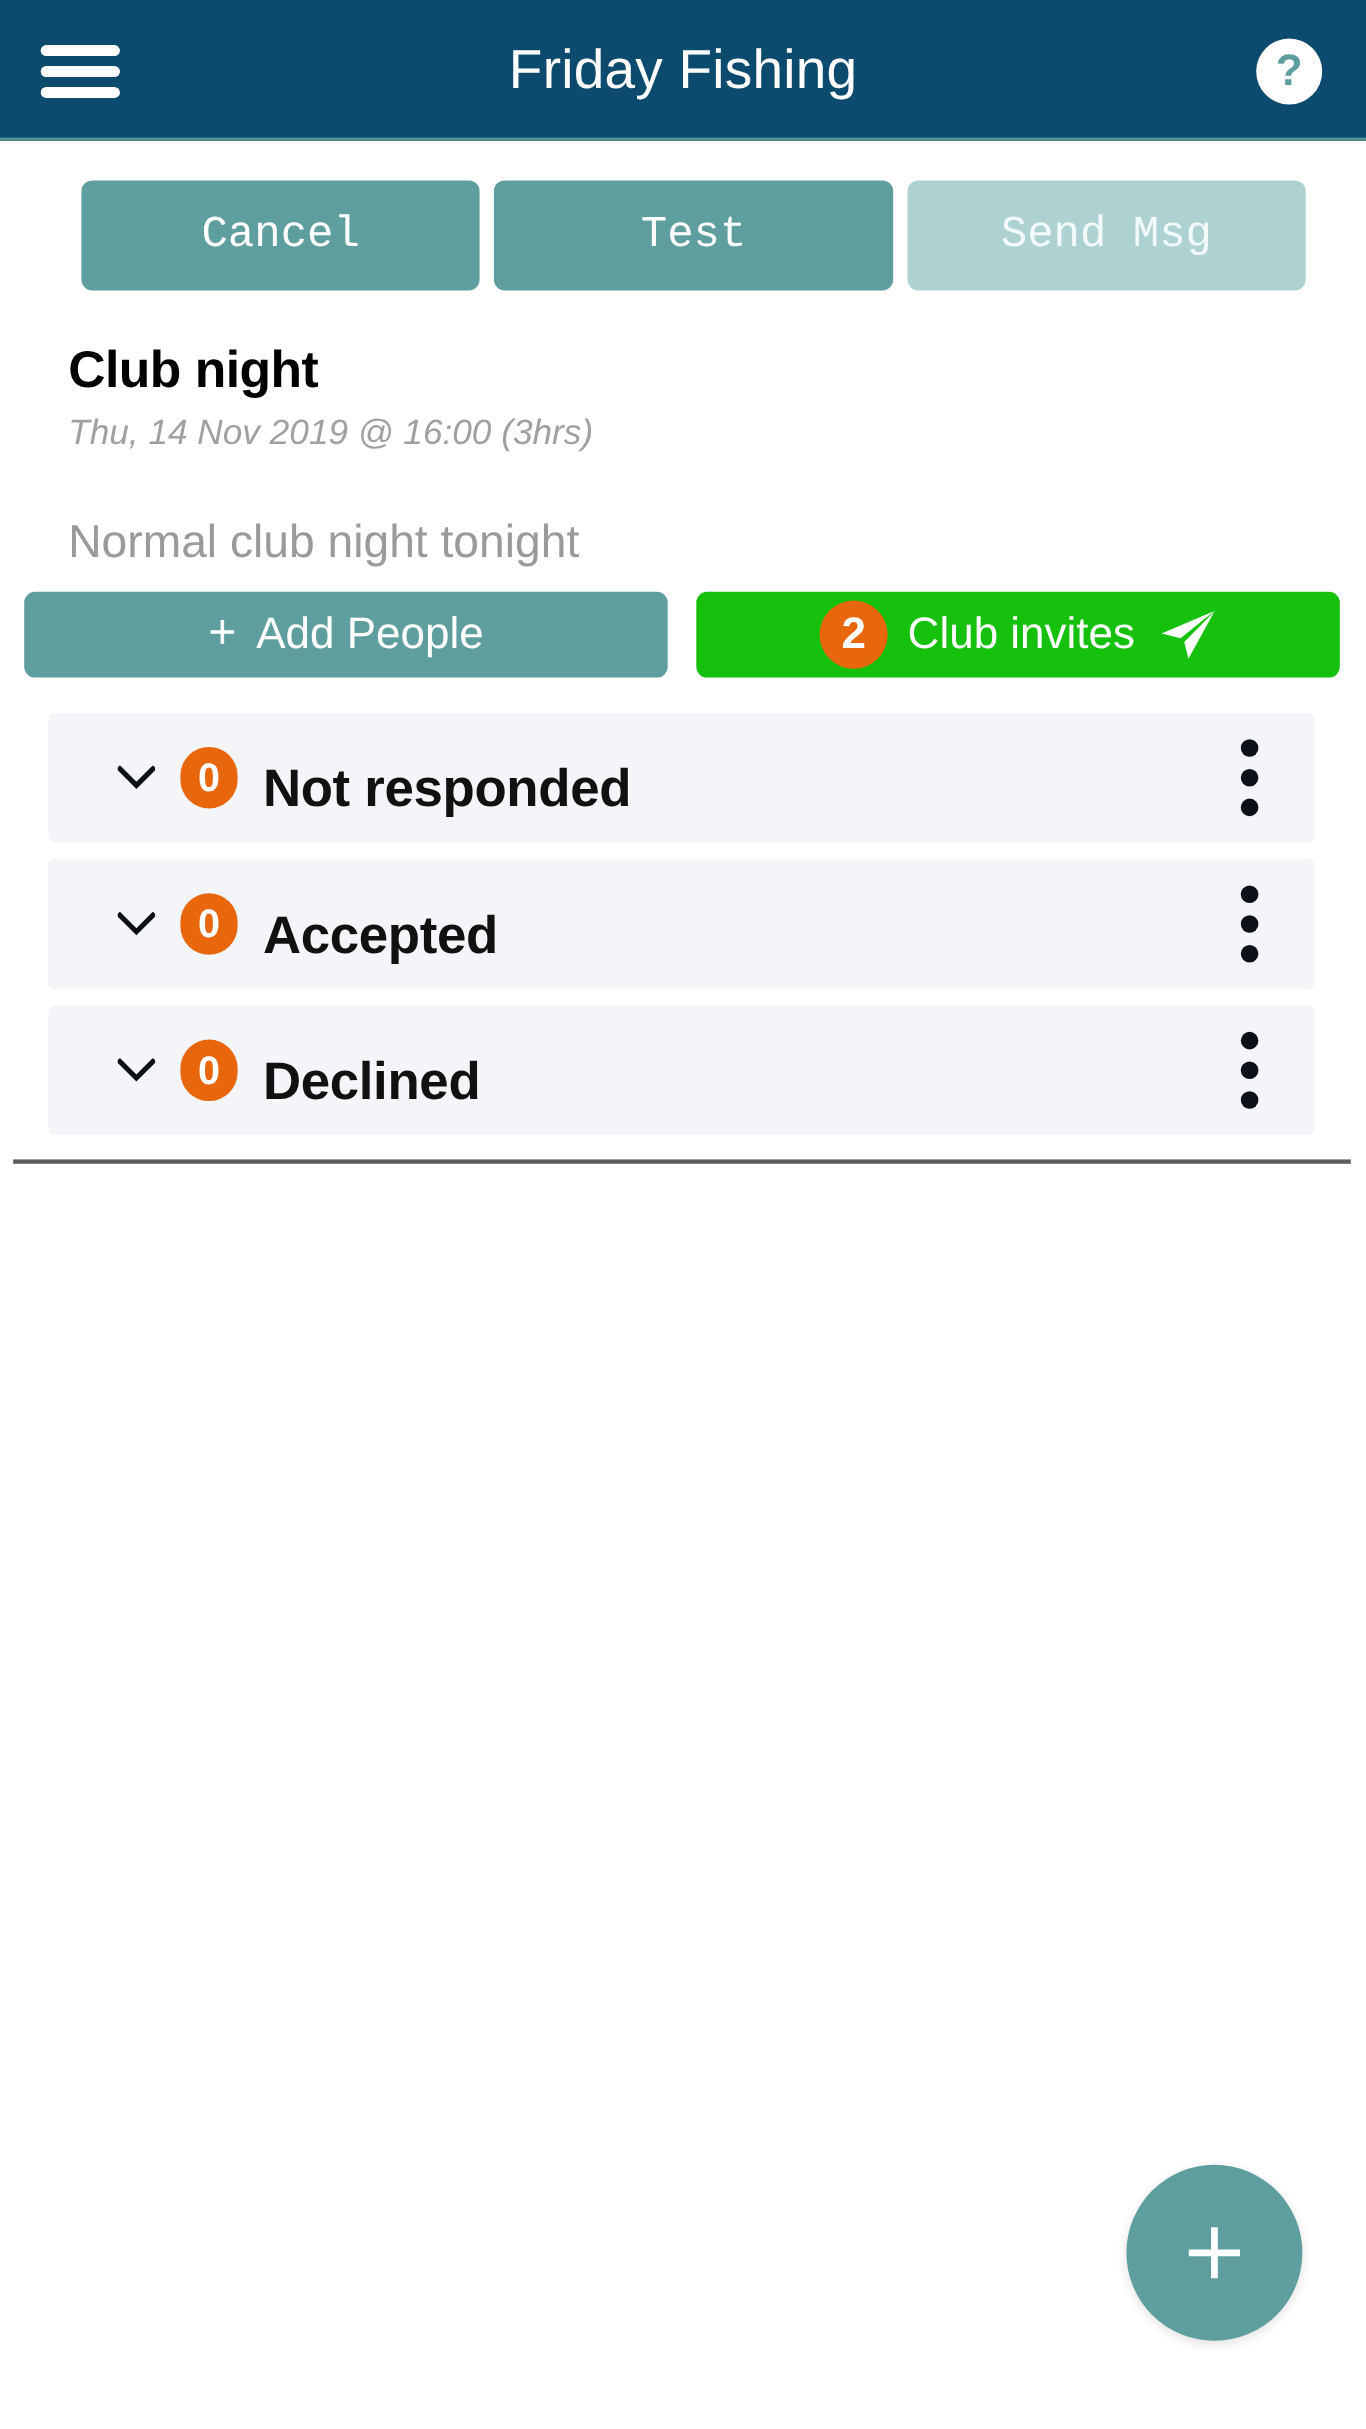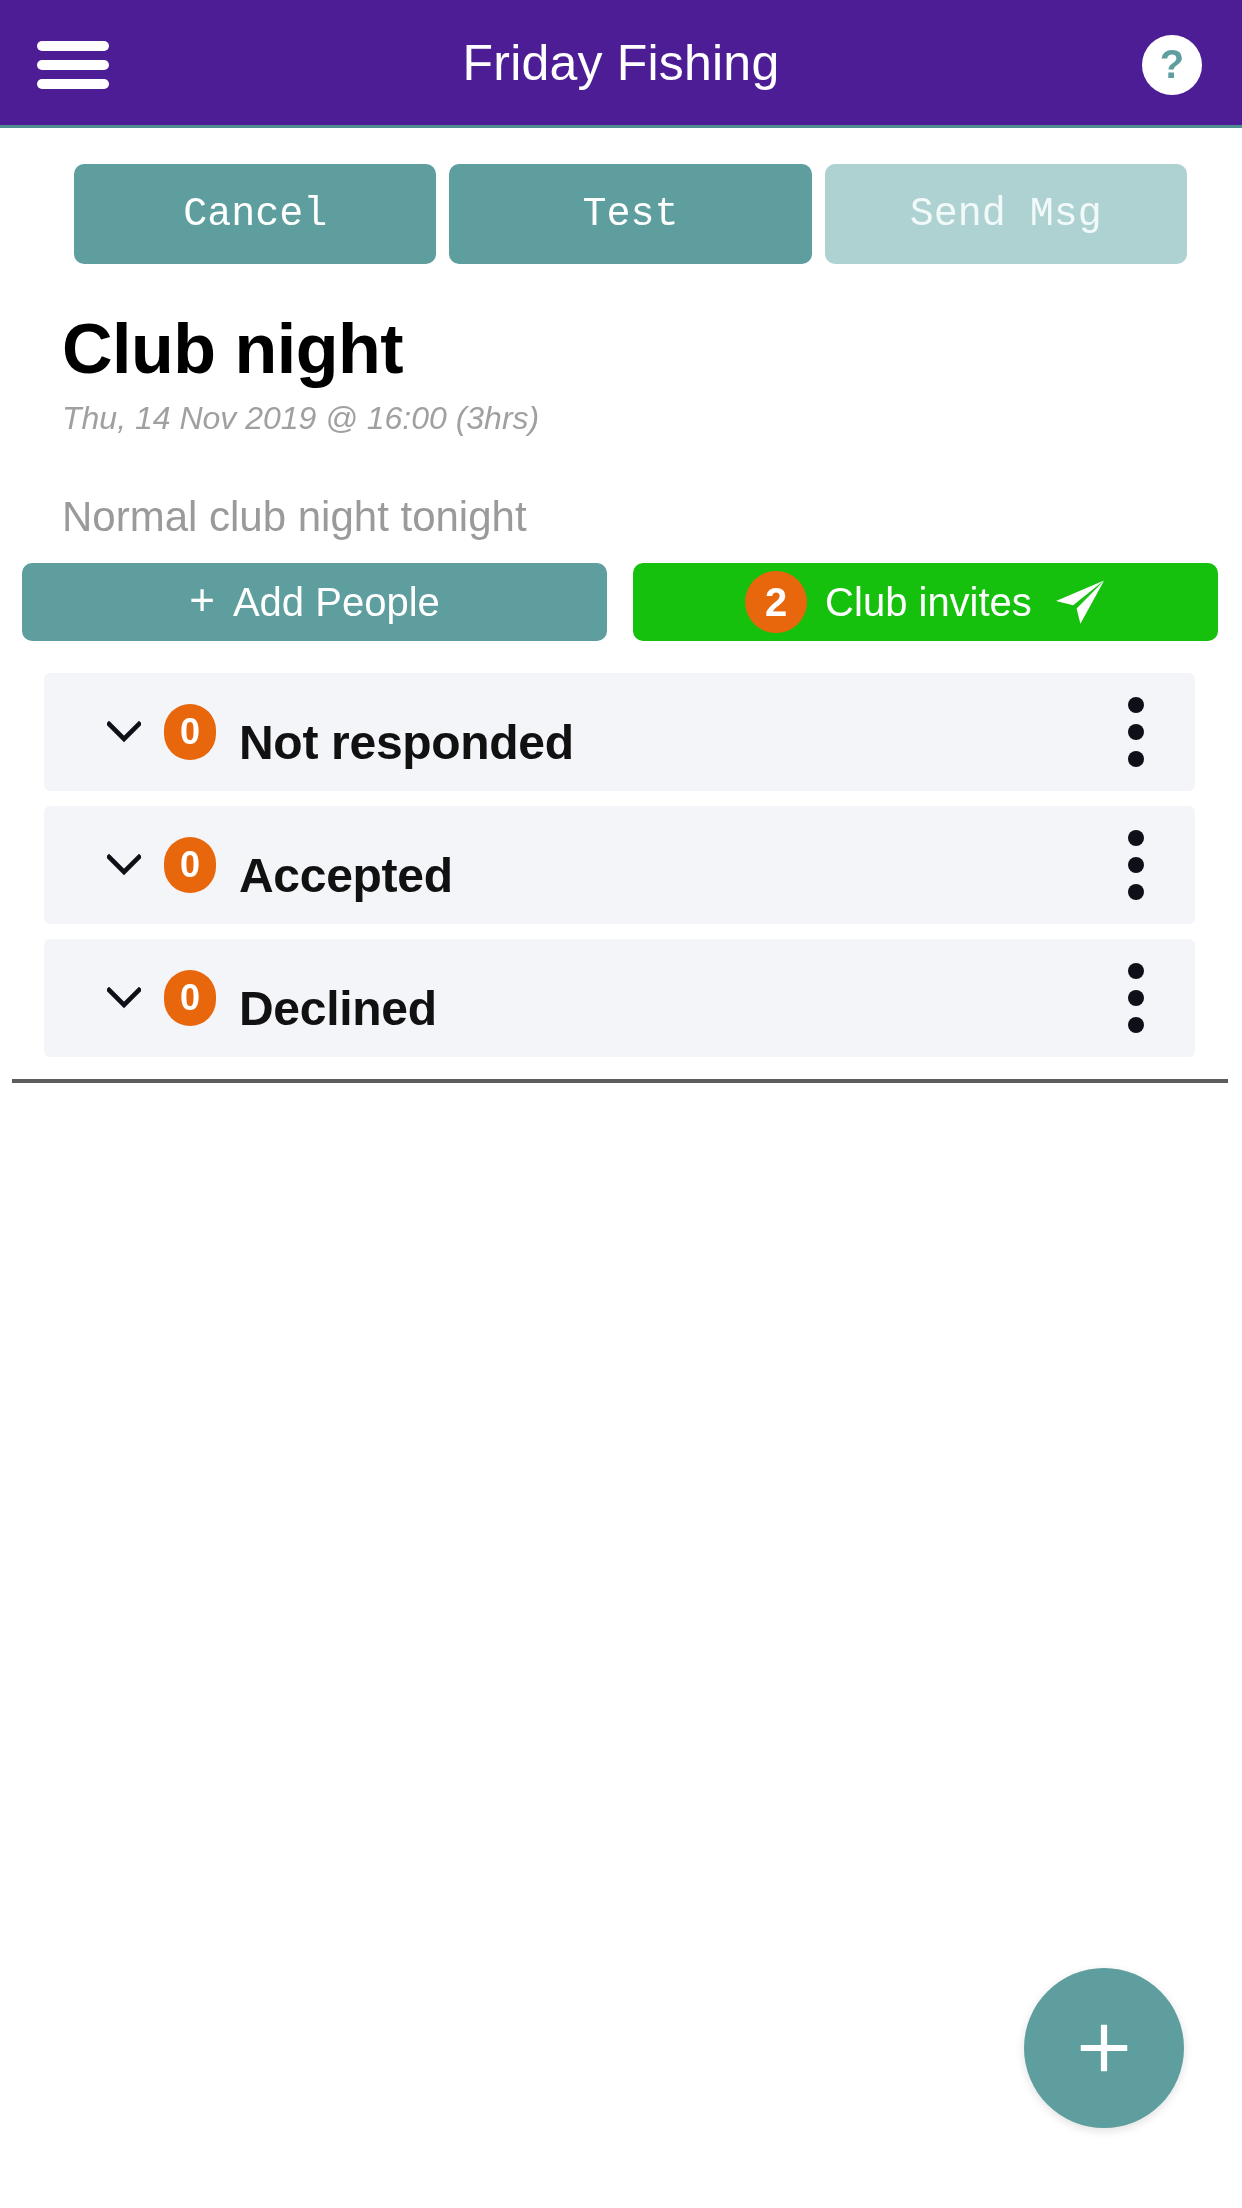--- a/index.html
+++ b/index.html
@@ -9,21 +9,21 @@
     height:2208px;
     background:#ffffff;
     font-family:"Liberation Sans", sans-serif;
     overflow:hidden;
   }
 
   
   .appbar {
     position:relative;
     height:128px;
-    background:#4c1d95;
+    background:#0c4a6e;
     border-bottom:3px solid #4f8f8f;
     display:flex;
     align-items:center;
   }
   .hamburger {
     position:absolute;
     left:37px; top:41px;
     width:72px; height:48px;
     display:flex; flex-direction:column; justify-content:space-between;
     cursor:pointer;
@@ -76,21 +76,21 @@
   }
   .top-btn.disabled {
     background:#aed2d2;
     color:#f2f9f9;
     cursor:default;
   }
 
   
   .event-info { padding:46px 0 0 62px; }
   .event-title {
-    font-size:70px;
+    font-size:47px;
     font-weight:700;
     color:#000000;
     line-height:1.12;
     letter-spacing:-0.5px;
   }
   .event-when {
     margin-top:12px;
     font-size:32px;
     font-style:italic;
     color:#a0a0a0;

